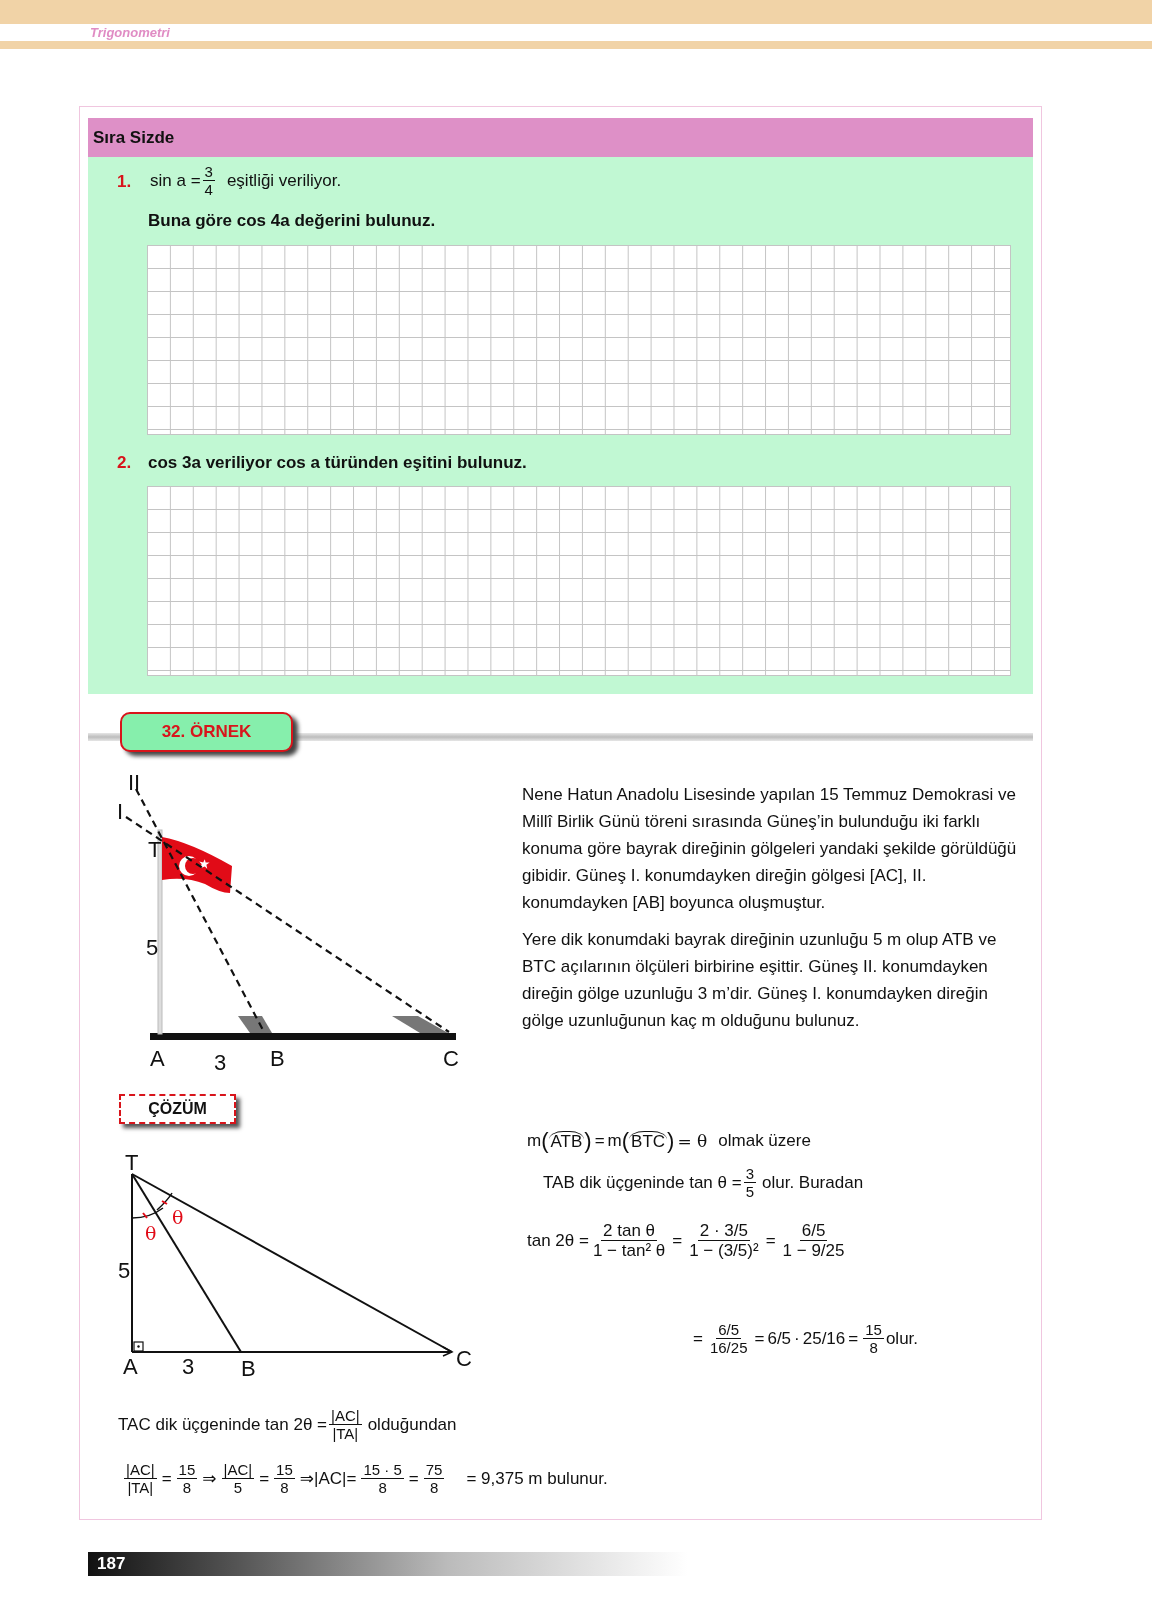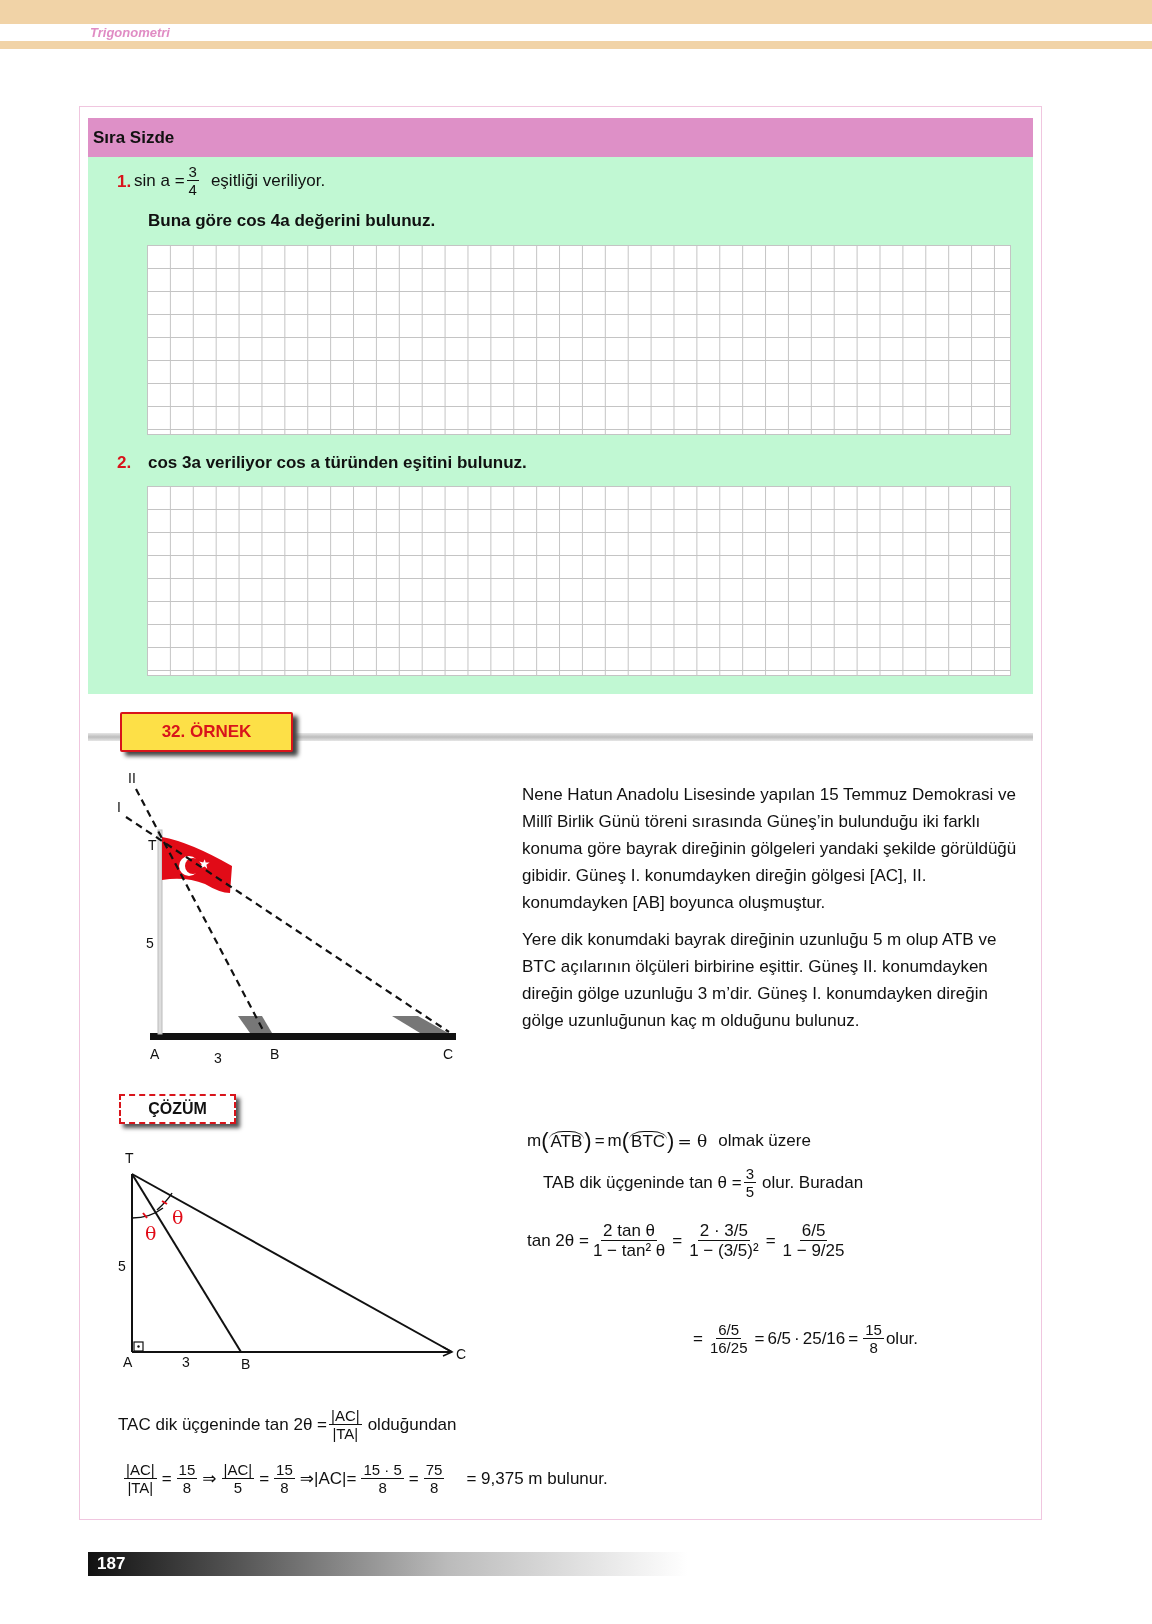--- a/index.html
+++ b/index.html
@@ -26,29 +26,29 @@
 
     .grid { position: absolute; background-color: #ffffff;
       background-image:
         linear-gradient(to right, #c4c4c4 1px, transparent 1px),
         linear-gradient(to bottom, #c4c4c4 1px, transparent 1px);
       background-size: 22.9px 23px;
       border-right: 1px solid #c4c4c4; border-bottom: 1px solid #c4c4c4; }
 
     .ornek-line { position: absolute; left: 88px; top: 733px; width: 945px; height: 8px;
       background: linear-gradient(to bottom, #e6e6e6, #bdbdbd 50%, #e6e6e6); }
-    .ornek-tab { position: absolute; left: 120px; top: 712px; width: 173px; height: 40px; border: 2px solid #d8141b; border-radius: 2px; background: #fde047;
+    .ornek-tab { position: absolute; left: 120px; top: 712px; width: 173px; height: 40px; border: 2px solid #d8141b; border-radius: 10px; background: #86efac;
       box-shadow: 5px 4px 4px #444; display: flex; align-items: center; justify-content: center; font-weight: bold; font-size: 17px; color: #d8141b; }
 
     .cozum-tab { position: absolute; left: 119px; top: 1094px; width: 117px; height: 30px; border: 2px dashed #d8141b; background: #fff;
       box-shadow: 4px 4px 4px #555; display: flex; align-items: center; justify-content: center; font-weight: bold; font-size: 16px; color: #111; }
 
     .para { position: absolute; left: 522px; width: 510px; font-size: 17px; line-height: 27px; color: #111; }
 
-    .label { position: absolute; font-size: 14px; color: #111; }
+    .label { position: absolute; font-size: 22px; color: #111; }
     .math { position: absolute; font-size: 17px; color: #111; white-space: nowrap; display: flex; align-items: center; }
     .math .t { margin: 0 3px; }
     .theta { font-family: "DejaVu Serif", serif; }
 
     .page-bar { position: absolute; left: 88px; top: 1552px; width: 600px; height: 24px;
       background: linear-gradient(to right, #111 0%, #555 25%, #bbb 60%, #fff 100%); }
     .page-num { position: absolute; left: 97px; top: 1554px; font-size: 17px; font-weight: bold; color: #fff; }
     svg { position: absolute; overflow: visible; }
   </style>
 </head>
@@ -58,21 +58,21 @@
 <div class="running-head">Trigonometri</div>
 <div class="top-band2"></div>
 
 <div class="frame"></div>
 
 <div class="sira-header"></div>
 <div class="sira-title">Sıra Sizde</div>
 <div class="sira-body"></div>
 
 <div class="qnum" style="left:117px; top:172px;">1.</div>
-<div class="qtext" style="left:134px; top:164px; display:flex; align-items:center;">
+<div class="qtext" style="left:150px; top:164px; display:flex; align-items:center;">
   <span>sin a =</span>
   <span class="frac">
     <span class="num">3</span>
     <span class="den">4</span>
   </span>
   <span style="margin-left:10px;">eşitliği veriliyor.</span>
 </div>
 <div class="qtext bold" style="left:148px; top:211px;">Buna göre cos 4a değerini bulunuz.</div>
 
 <div class="grid" style="left:147px; top:245px; width:864px; height:190px;"></div>

